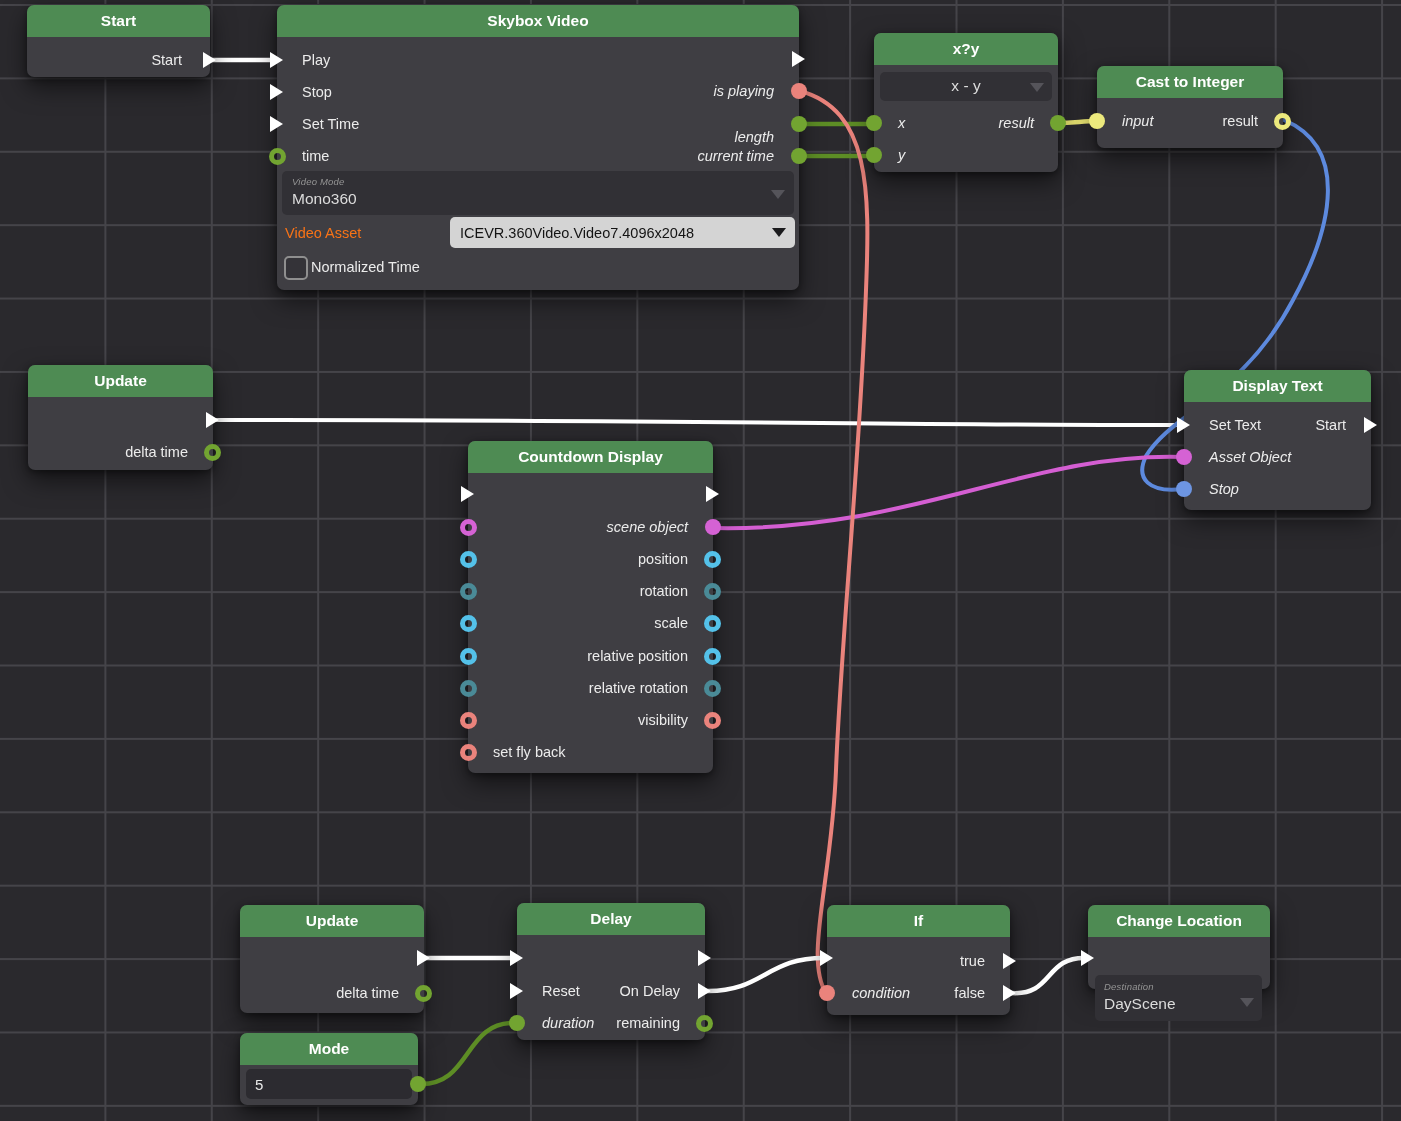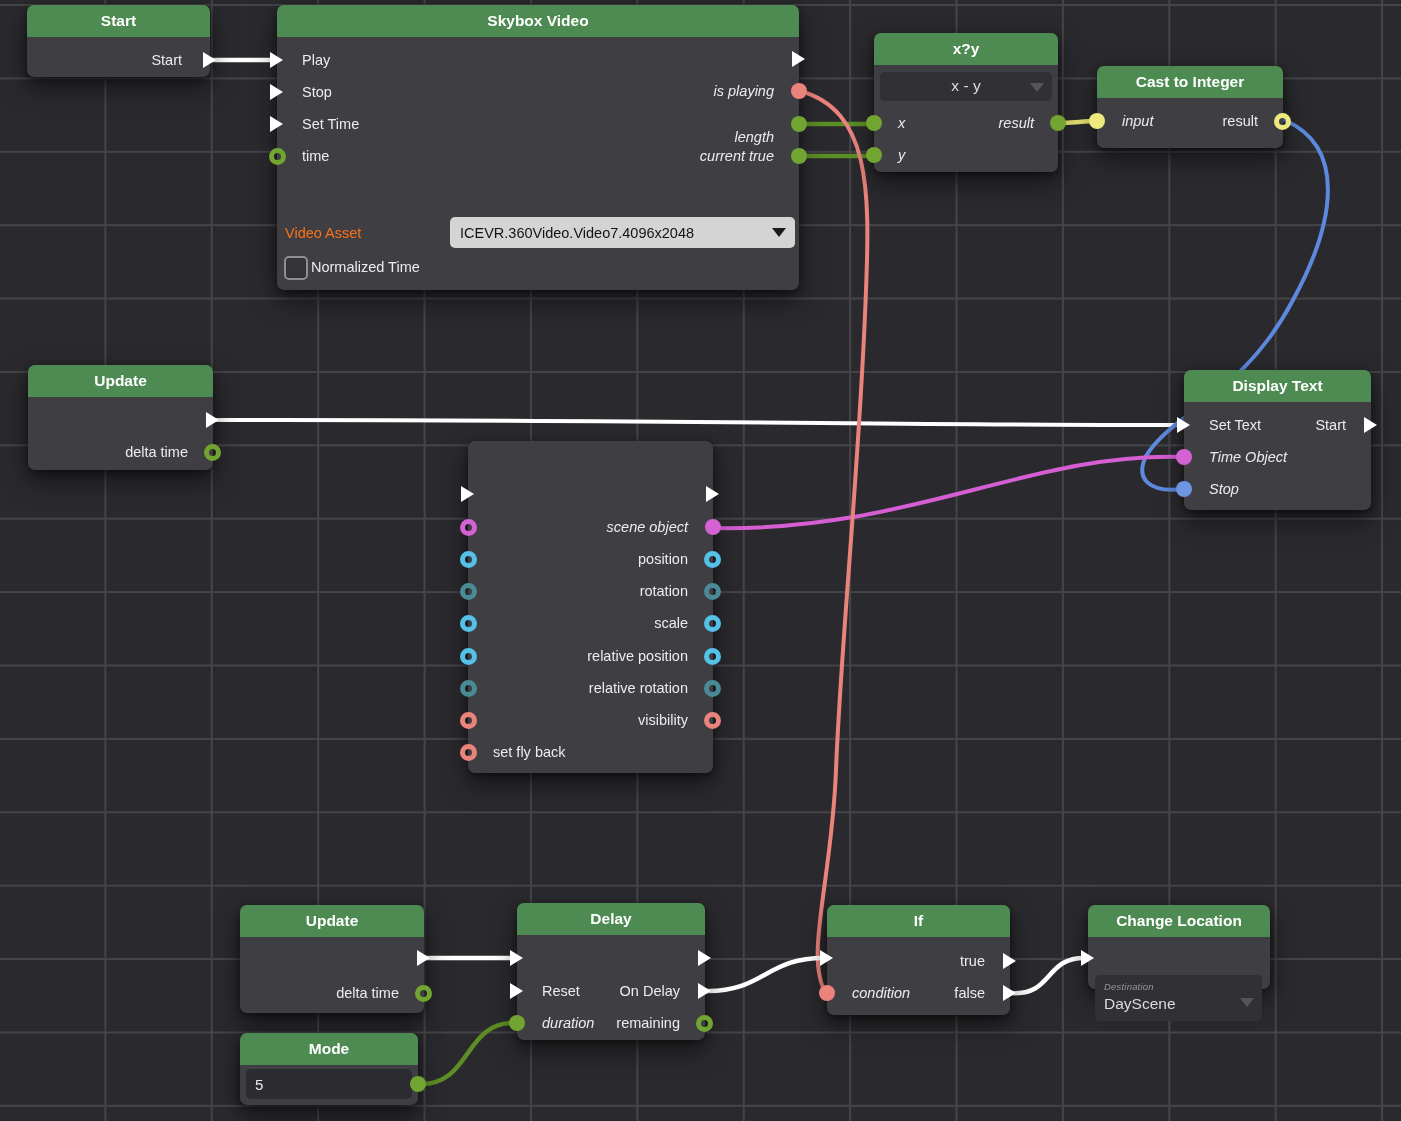--- a/index.html
+++ b/index.html
@@ -88,23 +88,28 @@
     <div class="tri in" style="top:111px"></div>
     <div class="lbl l" style="top:109px">Set Time</div>
     <div class="ring in c-green" style="top:143px"></div>
     <div class="lbl l" style="top:141px">time</div>
 
     <div class="tri out" style="top:46px"></div>
     <div class="lbl r it" style="top:76px">is playing</div>
     <div class="dot out c-salmon" style="top:78px"></div>
     <div class="lbl r it" style="top:122px">length</div>
     <div class="dot out c-green" style="top:111px"></div>
-    <div class="lbl r it" style="top:141px">current true</div>
+    <div class="lbl r it" style="top:141px">current time</div>
     <div class="dot out c-green" style="top:143px"></div>
 
+    <div class="panel" style="left:5px;top:166px;width:512px;height:44px">
+      <div class="tinylbl" style="left:10px;top:5px">Video Mode</div>
+      <div class="dval" style="left:10px;top:19px">Mono360</div>
+      <div class="caret" style="right:9px;top:19px"></div>
+    </div>
 
     <div class="lbl dimlbl" style="left:8px;top:218px">Video Asset</div>
     <div class="lightsel" style="left:173px;top:212px;width:345px;height:31px">
       <div class="txt">ICEVR.360Video.Video7.4096x2048</div>
       <div class="caret dark"></div>
     </div>
 
     <div class="checkbox" style="left:7px;top:251px"></div>
     <div class="lbl" style="left:34px;top:252px">Normalized Time</div>
   </div>
@@ -138,26 +143,27 @@
     <div class="ring out c-green" style="top:79px"></div>
   </div>
 
   <div class="node" style="left:1184px;top:370px;width:187px;height:140px">
     <div class="hdr">Display Text</div>
     <div class="tri in" style="top:47px"></div>
     <div class="lbl l" style="top:45px">Set Text</div>
     <div class="lbl r" style="top:45px">Start</div>
     <div class="tri out" style="top:47px"></div>
     <div class="dot in c-magenta" style="top:79px"></div>
-    <div class="lbl l it" style="top:77px">Time Object</div>
+    <div class="lbl l it" style="top:77px">Asset Object</div>
     <div class="dot in c-cornflower" style="top:111px"></div>
     <div class="lbl l it" style="top:109px">Stop</div>
   </div>
 
   <div class="node" style="left:468px;top:441px;width:245px;height:332px">
+    <div class="hdr">Countdown Display</div>
     <div class="tri in" style="top:45px"></div>
     <div class="ring in c-magenta" style="top:78px"></div>
     <div class="ring in c-cyan" style="top:110px"></div>
     <div class="ring in c-teal" style="top:142px"></div>
     <div class="ring in c-cyan" style="top:174px"></div>
     <div class="ring in c-cyan" style="top:207px"></div>
     <div class="ring in c-teal" style="top:239px"></div>
     <div class="ring in c-salmon" style="top:271px"></div>
     <div class="ring in c-salmon" style="top:303px"></div>
     <div class="lbl l" style="top:301px">set fly back</div>

